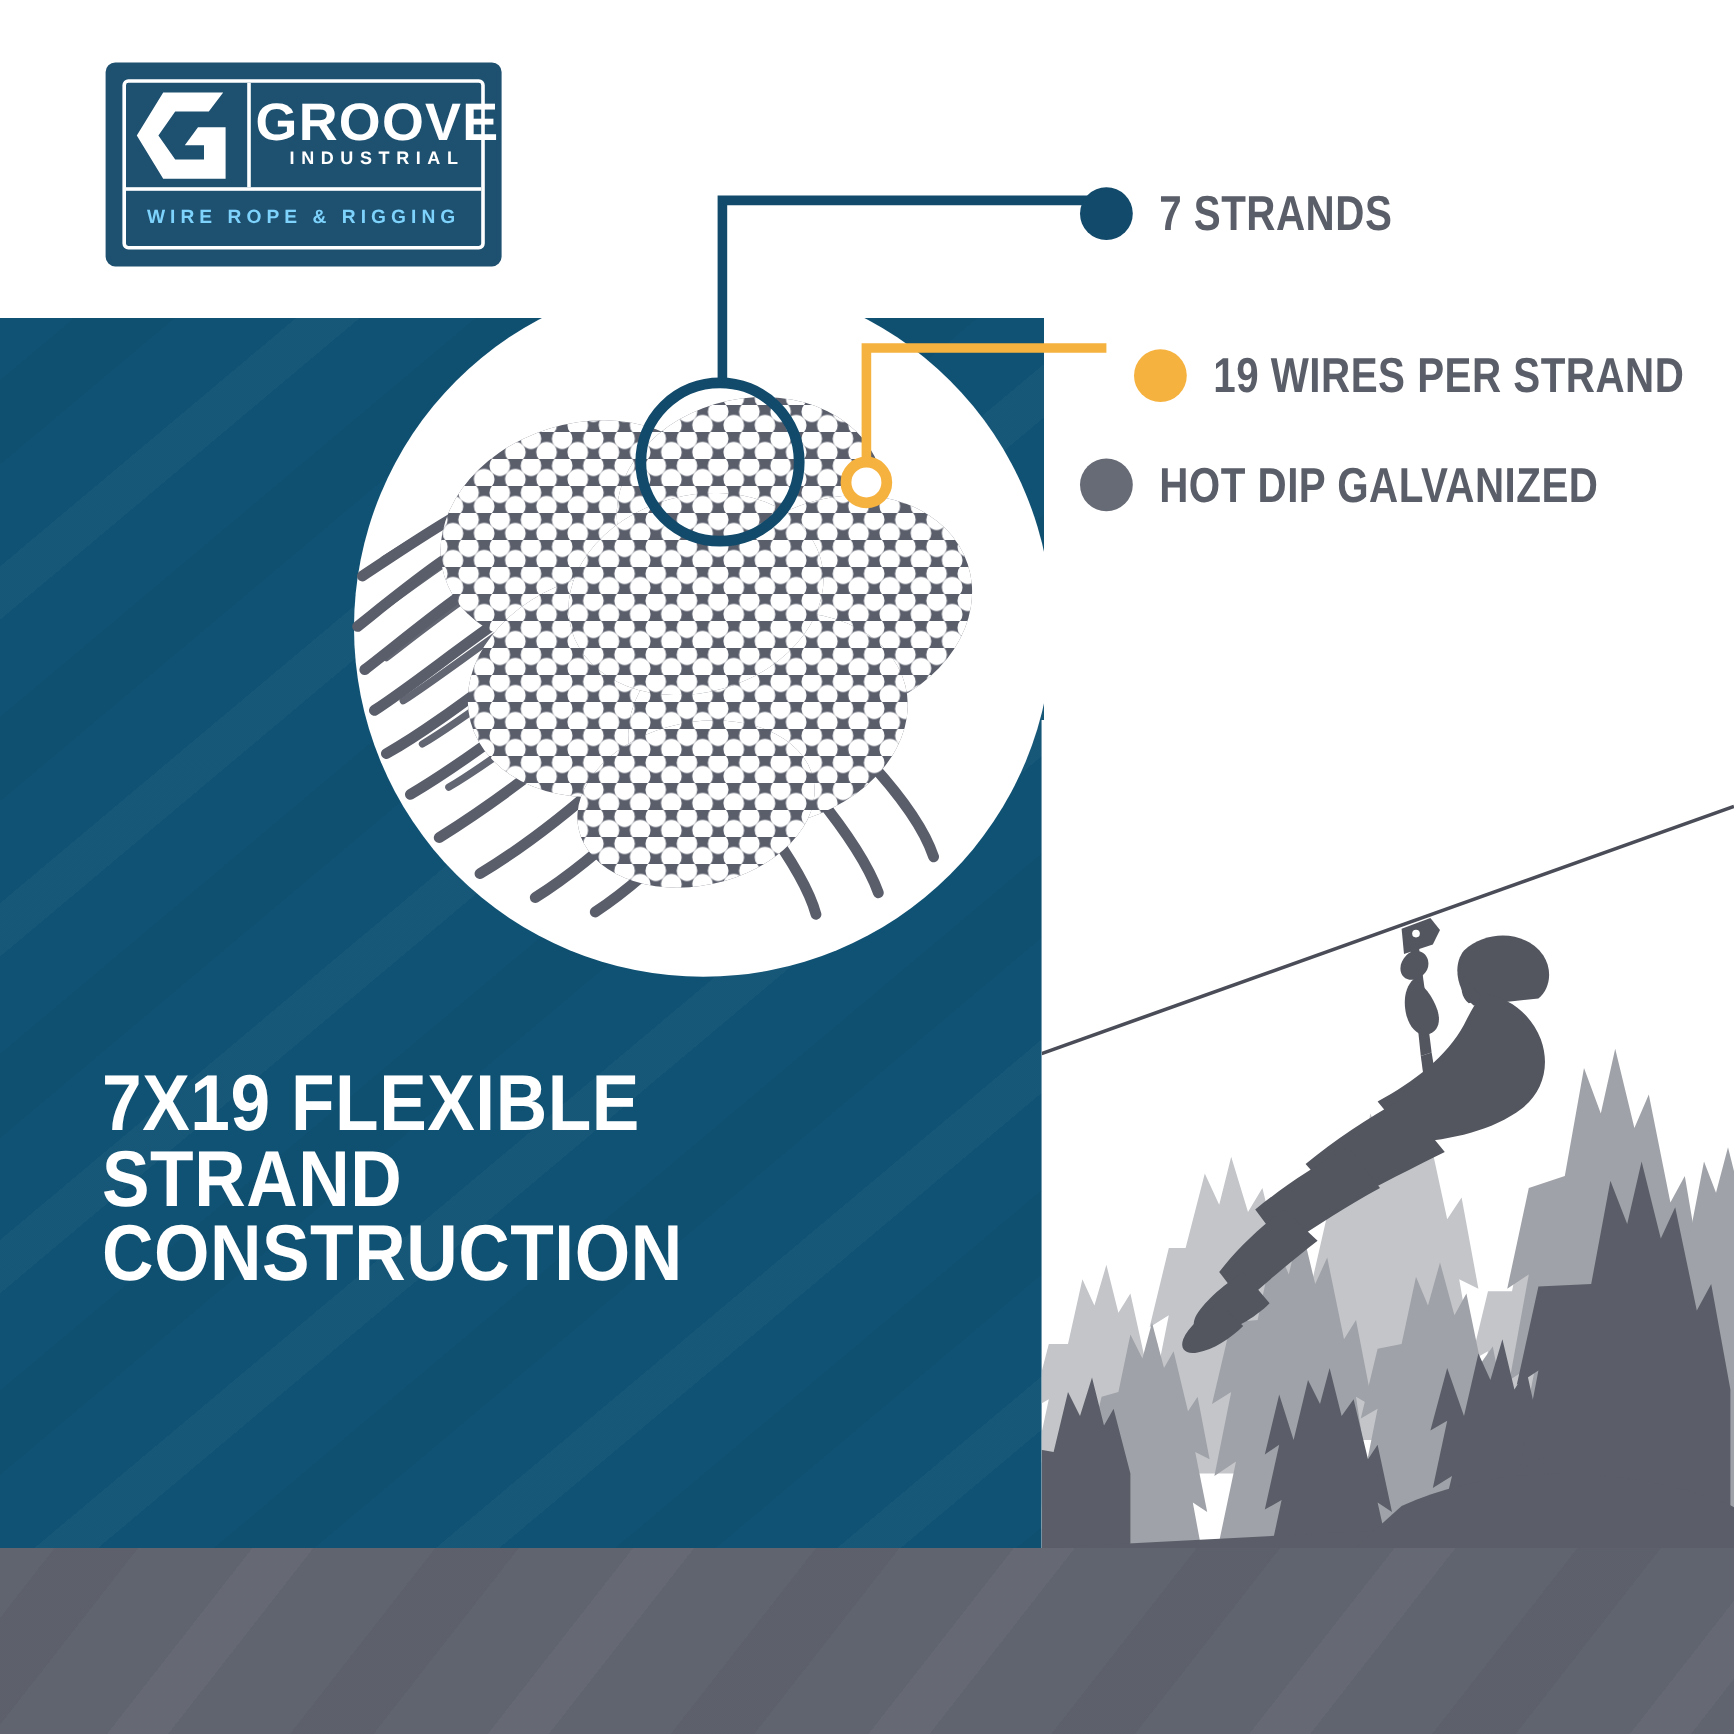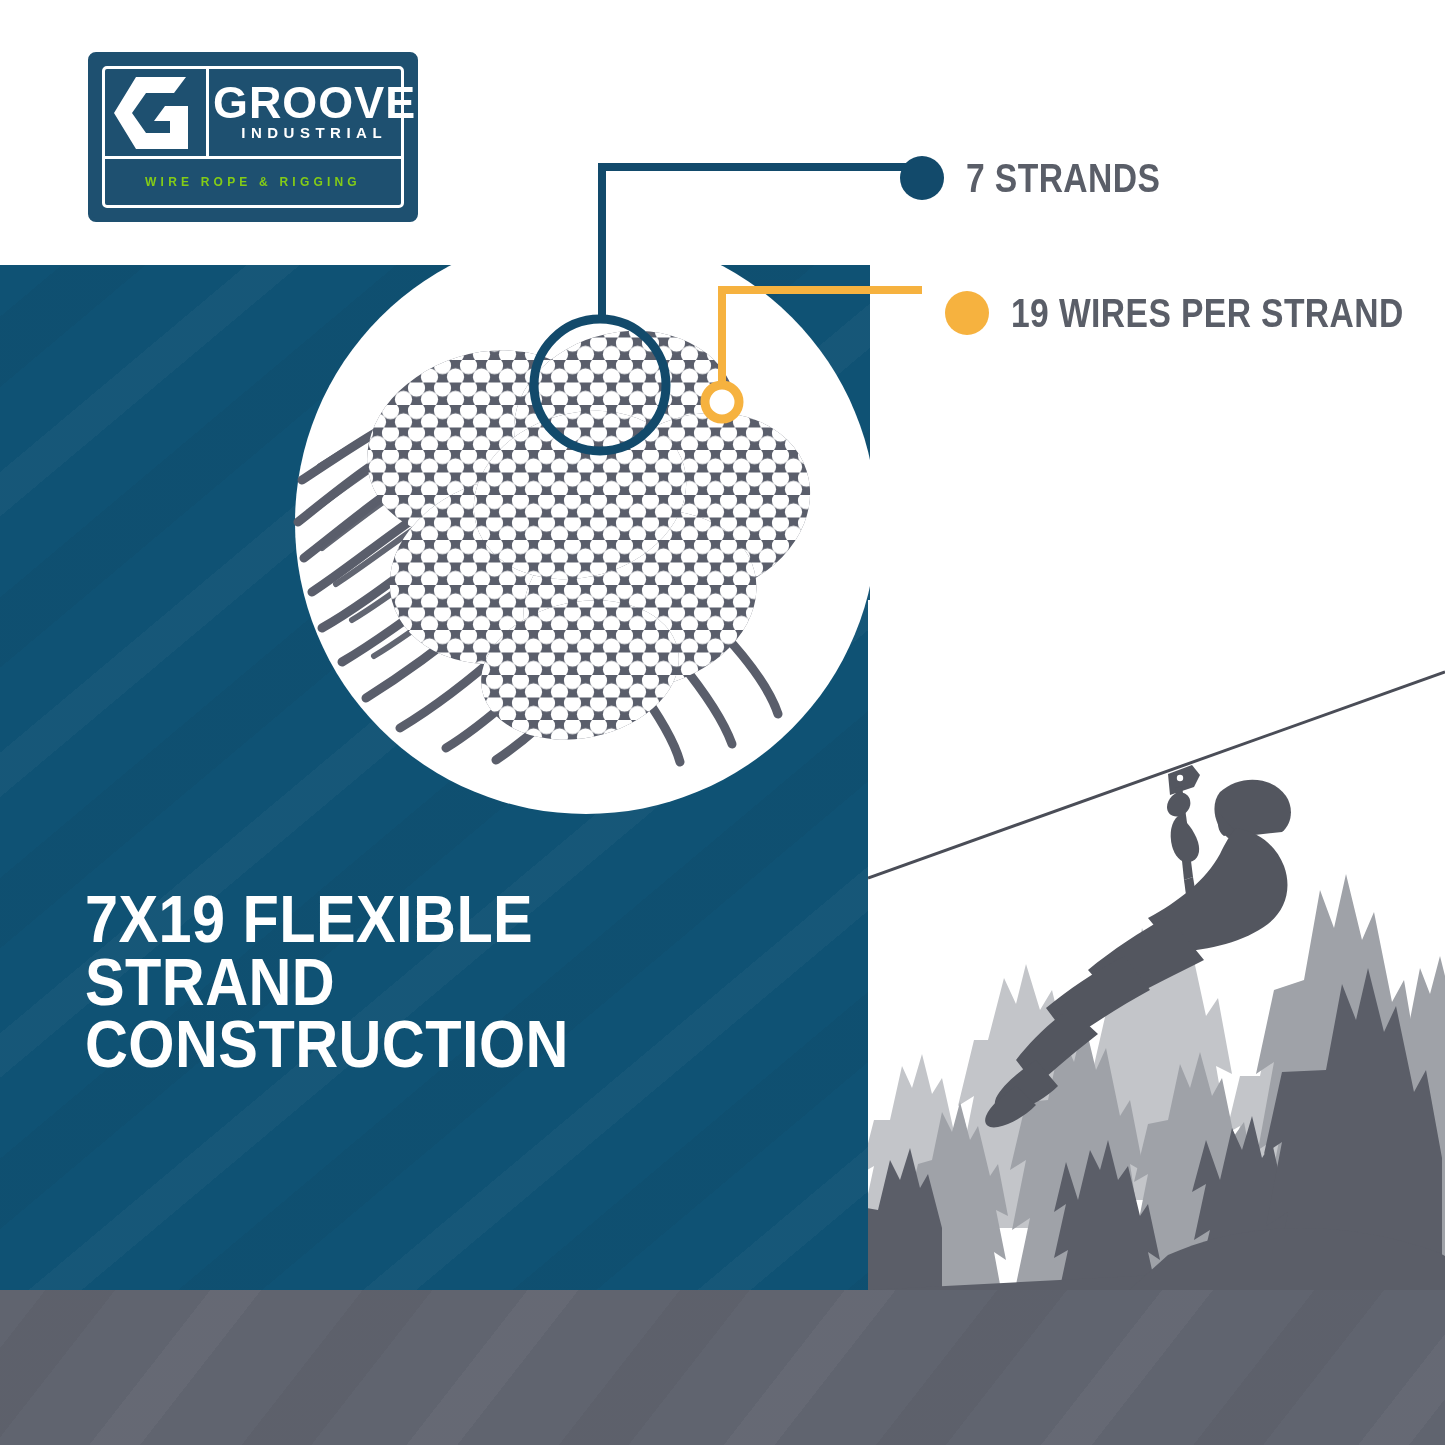--- a/index.html
+++ b/index.html
@@ -17,21 +17,21 @@
               display:flex;flex-direction:column;}
   .logo-top{flex:0 0 64%;display:flex;border-bottom:3px solid #ffffff;}
   .logo-mark{flex:0 0 34%;border-right:3px solid #ffffff;position:relative;}
   .logo-words{flex:1;display:flex;flex-direction:column;align-items:center;
               justify-content:center;padding:2px 6px 4px 6px;}
   .logo-groove{color:#ffffff;font-weight:bold;font-size:44px;letter-spacing:1px;
                line-height:0.96;transform:scaleX(1.02);font-family:"Liberation Sans",sans-serif;}
   .logo-industrial{color:#ffffff;font-weight:bold;font-size:15px;letter-spacing:5.5px;
                    margin-top:0;}
   .logo-bottom{flex:1;display:flex;align-items:center;justify-content:center;}
-  .logo-tag{color:#84cc16;font-weight:bold;font-size:12px;letter-spacing:4.2px;}
+  .logo-tag{color:#7dd3fc;font-weight:bold;font-size:16px;letter-spacing:4.2px;}
   .gmark{position:absolute;left:50%;top:50%;transform:translate(-50%,-50%);}
 
   
   #bluepanel{position:absolute;left:0;top:265px;width:870px;height:1025px;
              background:#0f5274;overflow:hidden;}
   #bluepanel .waves{position:absolute;inset:-40px;
      background:repeating-linear-gradient(140deg,
         rgba(255,255,255,0.030) 0px, rgba(255,255,255,0.030) 34px,
         rgba(255,255,255,0.0) 34px, rgba(255,255,255,0.0) 96px,
         rgba(0,0,0,0.030) 96px, rgba(0,0,0,0.030) 150px,
@@ -213,20 +213,24 @@
   <div class="callout" id="callout0">
     <span class="cdot" style="width:44px;height:44px;background:#124a6b;margin-right:22px;"></span>
     <span class="clabel">7 STRANDS</span>
   </div>
 
   <div class="callout" id="callout1">
     <span class="cdot" style="width:44px;height:44px;background:#f6b23f;margin-right:22px;"></span>
     <span class="clabel">19 WIRES PER STRAND</span>
   </div>
 
+  <div class="callout" id="callout2">
+    <span class="cdot" style="width:44px;height:44px;background:#676b76;margin-right:22px;"></span>
+    <span class="clabel">HOT DIP GALVANIZED</span>
+  </div>
 
   <div id="headline">
     <span>7X19 FLEXIBLE</span>
     <span class="l2">STRAND CONSTRUCTION</span>
   </div>
 
 
   <div id="zipscene">
     <svg width="577" height="700" viewBox="0 0 577 700" aria-hidden="true">
       <rect x="0" y="0" width="577" height="700" fill="#ffffff"></rect>

